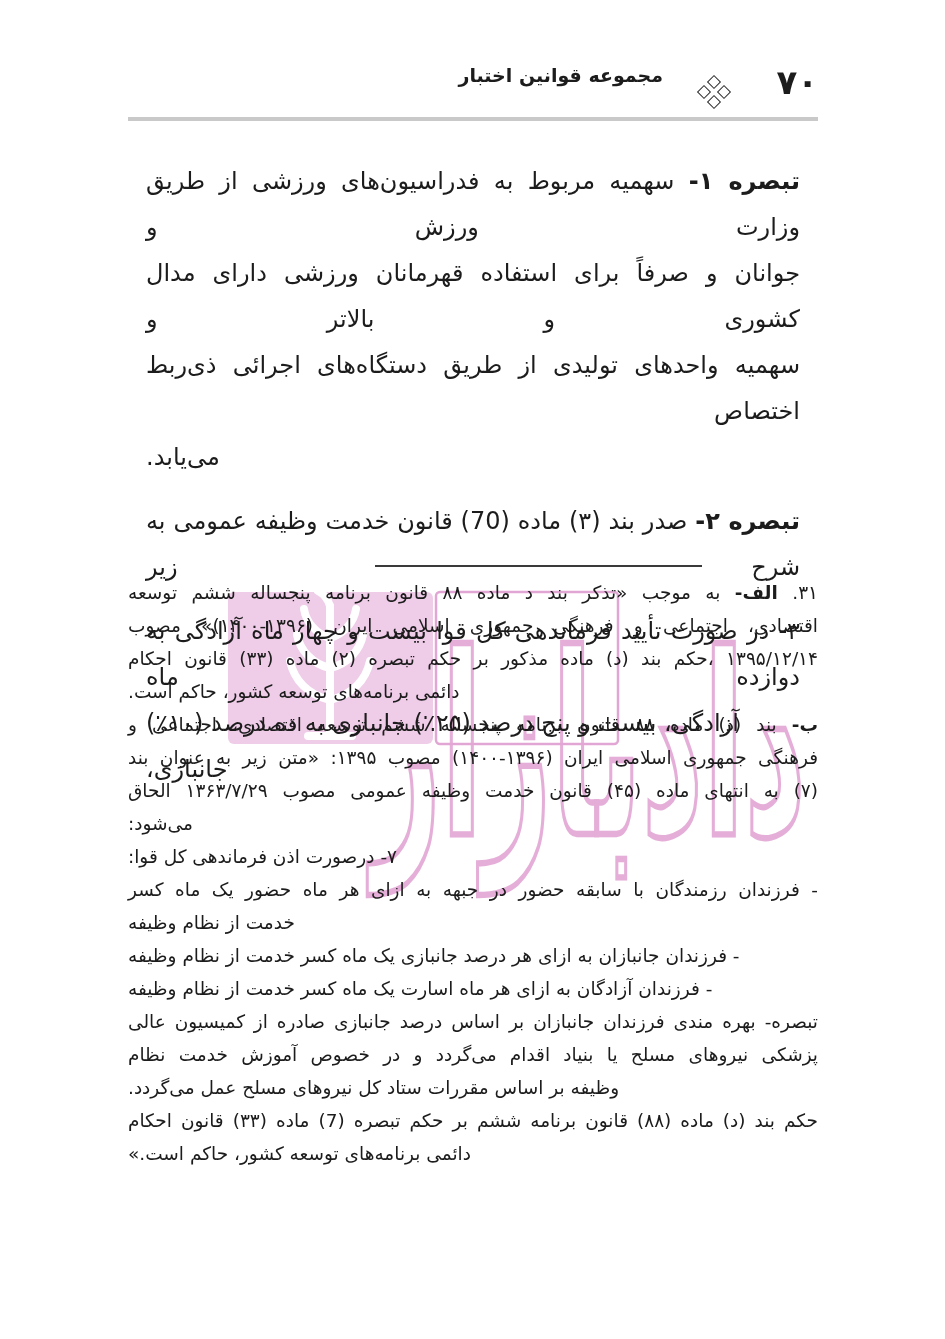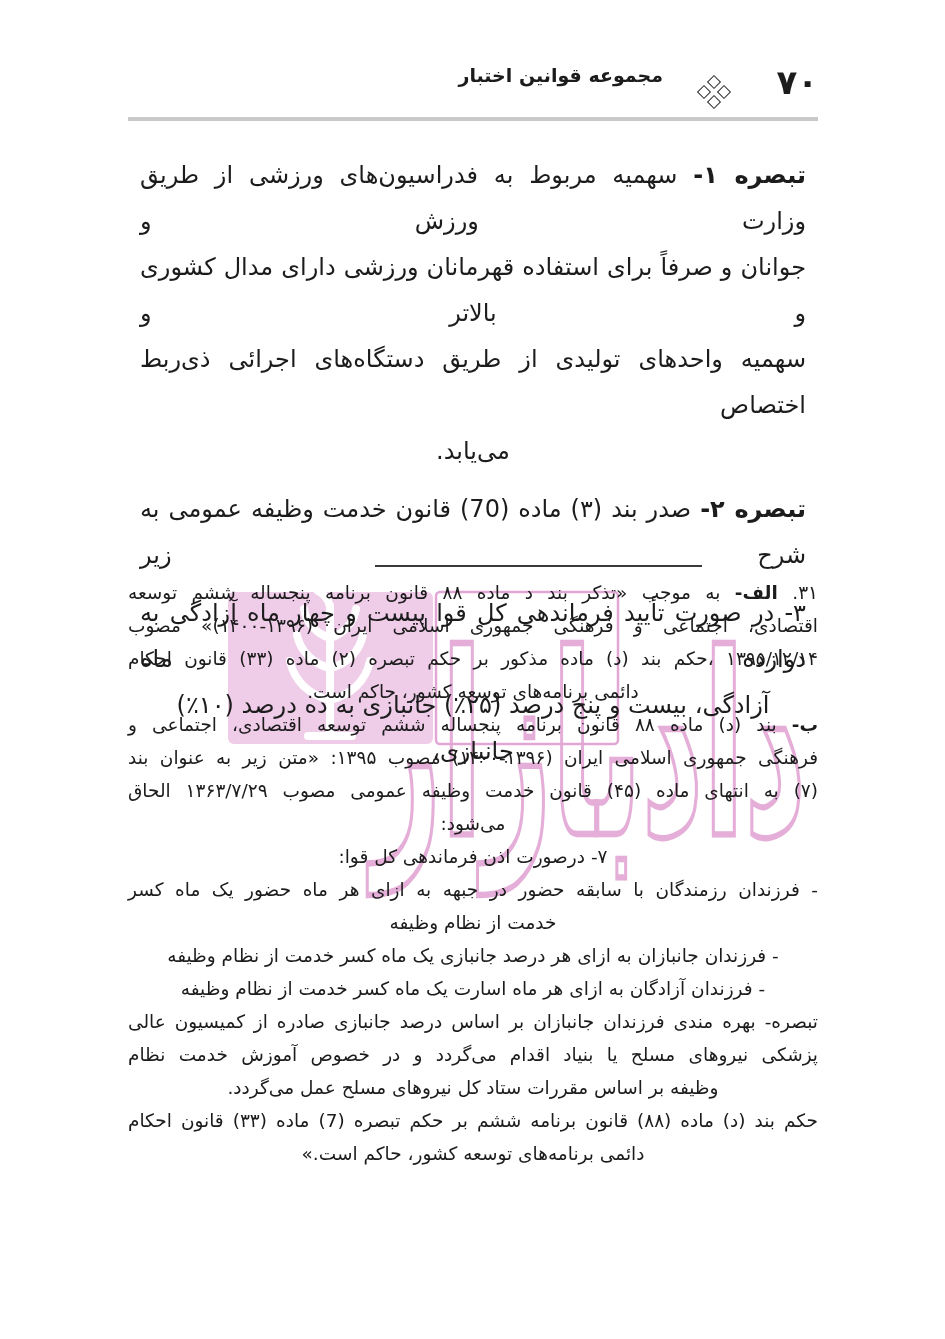--- a/index.html
+++ b/index.html
@@ -9,24 +9,24 @@
   .page-num{position:absolute;top:65px;right:127px;font-size:34px;font-weight:700;line-height:1;}
   .hdr-title{position:absolute;top:64px;right:282px;font-size:19px;font-weight:700;line-height:1.2;direction:rtl;}
   .ornament{position:absolute;top:77px;right:218px;width:28px;height:28px;}
   .ornament i{position:absolute;width:8px;height:8px;border:1.6px solid #2a2a2a;background:#fff;
               transform:rotate(45deg);display:block;}
   .orn-t{top:0;left:10px;} .orn-r{top:10px;left:20px;} .orn-b{top:20px;left:10px;} .orn-l{top:10px;left:0;}
   .hdr-rule{position:absolute;top:117px;right:127px;width:690px;height:4px;background:#c9c9c9;}
   
   .body-text{position:absolute;top:140px;right:127px;width:690px;direction:rtl;
              font-size:24px;line-height:46px;z-index:2;}
-  .para{margin:12px;padding:0;}
+  .para{margin:18px;padding:0;}
   .para.p2{margin-top:4px;} .para.p3{margin-top:8px;}
   .l{text-align:justify;text-align-last:justify;}
-  .lr{text-align:center;}
+  .lr{text-align:left;}
   .lead{font-weight:700;}
   .fnref{vertical-align:super;font-size:13px;line-height:0;}
   
   .fn-sep{position:absolute;top:565px;left:375px;width:327px;height:2px;background:#3a3a3a;z-index:2;}
   .footnotes{position:absolute;top:576px;right:127px;width:690px;direction:rtl;
              font-size:18.5px;line-height:33px;z-index:2;}
   .fn-marker{letter-spacing:1px;}
   
   .watermark{position:absolute;top:572px;left:218px;width:600px;height:330px;z-index:1;pointer-events:none;}
 </style>

